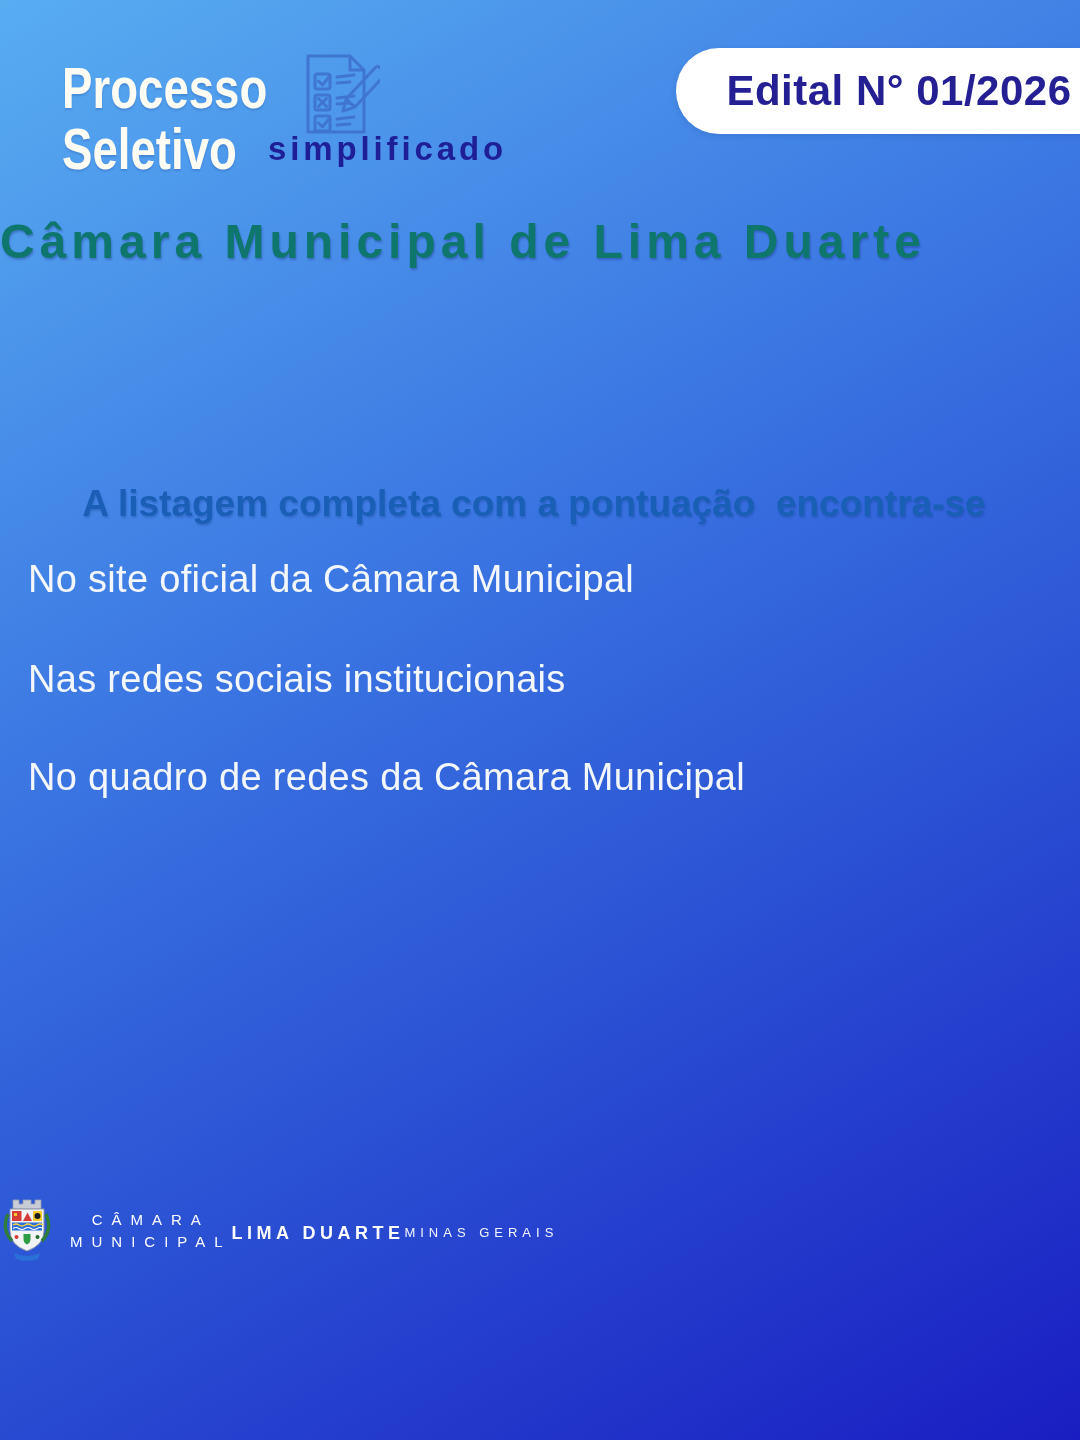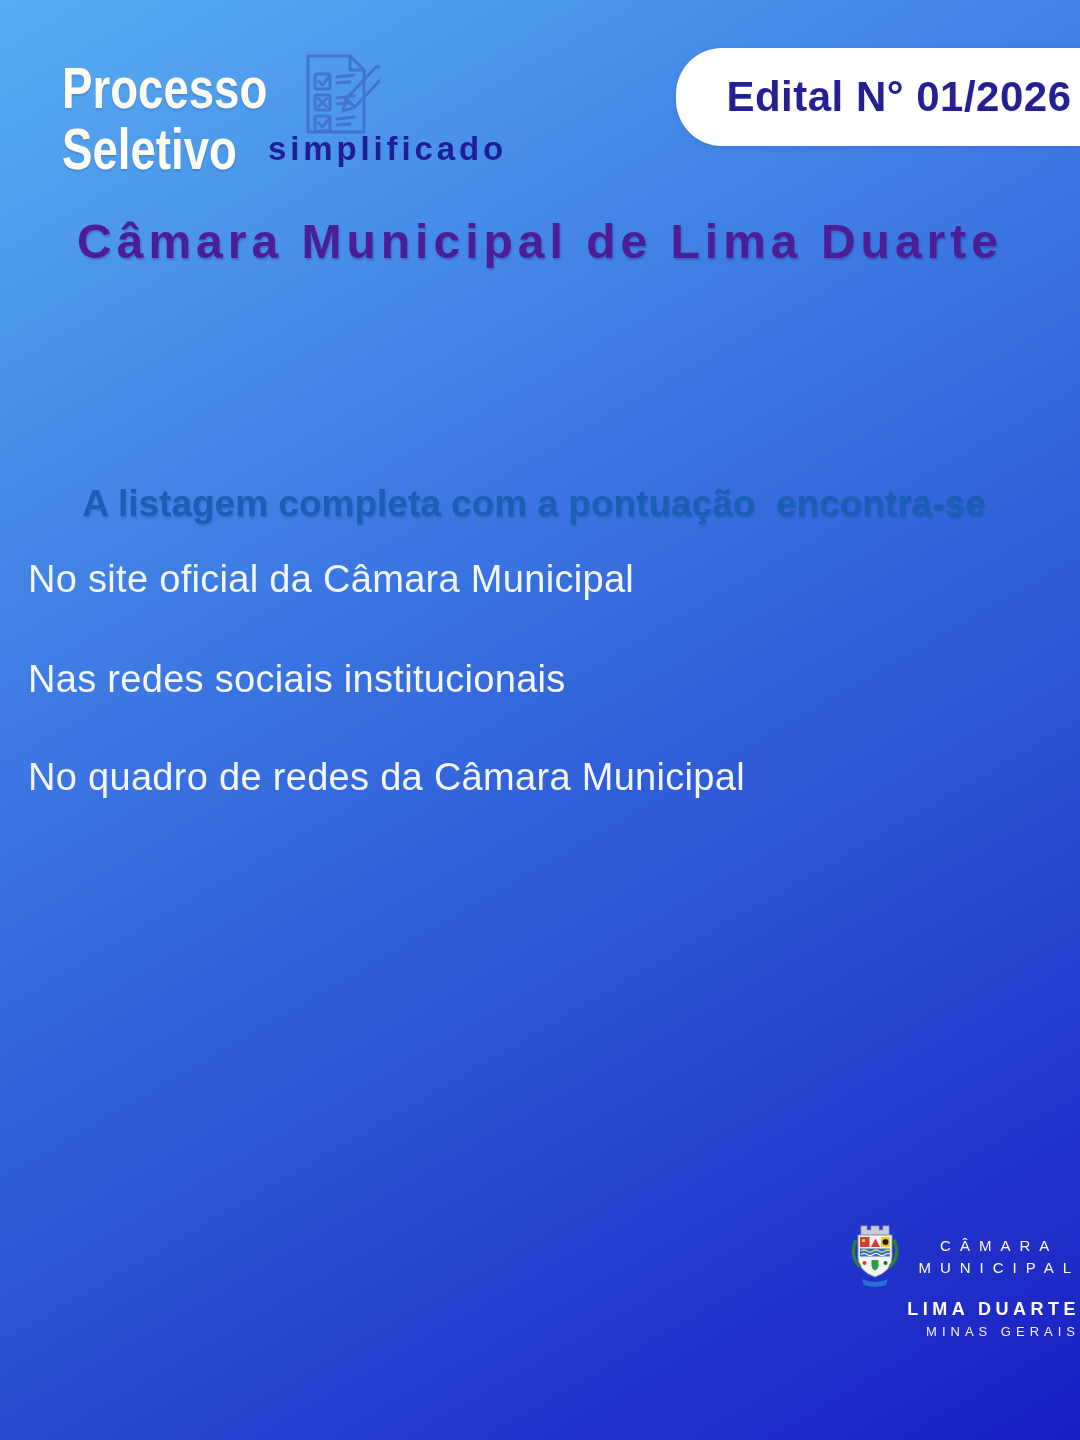--- a/index.html
+++ b/index.html
@@ -16,48 +16,48 @@
   }
   #logo-line1{top:60px;}
   #logo-line2{top:121px;}
   .logo-tag{
     position:absolute;left:268px;top:129px;color:#1e1e96;font-weight:700;
     font-size:34px;letter-spacing:4px;transform:scaleX(0.97);transform-origin:left center;
   }
   .logo-icon{position:absolute;left:298px;top:50px;opacity:0.85;}
   
   .badge{
-    position:absolute;top:48px;left:676px;right:0;height:98px;background:#ffffff;
+    position:absolute;top:48px;left:676px;right:0;height:86px;background:#ffffff;
     border-radius:46px 0 0 46px;display:flex;align-items:center;justify-content:center;
     padding-left:42px;box-shadow:0 2px 6px rgba(20,40,120,0.15);
   }
   .badge-text{color:#241f93;font-weight:700;font-size:42px;letter-spacing:0.5px;}
   
   .title{
-    position:absolute;top:214px;left:0;right:0;text-align:center;color:#4c1d95;
+    position:absolute;top:214px;left:0;right:0;color:#0f766e;
     font-weight:700;font-size:48px;letter-spacing:5px;
     text-shadow:1px 2px 2px rgba(25,35,130,0.30);
   }
   .subtitle{
     position:absolute;top:360px;left:28px;right:40px;text-align:center;color:#1a5fb6;
     font-weight:700;font-size:37px;line-height:1.55;white-space:pre-wrap;
     text-shadow:1px 2px 2px rgba(10,40,110,0.22);
   }
   
   .list-item{
     position:absolute;left:28px;color:#f3f7fc;font-size:38px;font-weight:400;
     letter-spacing:0.3px;
   }
   #item1{top:558px;}
   #item2{top:658px;}
   #item3{top:756px;}
   
   .footer{
-    position:absolute;top:1220px;left:0;right:0;display:flex;flex-direction:column;
-    align-items:flex-end;color:#ffffff;
+    position:absolute;top:1194px;left:0;right:0;display:flex;
+    align-items:center;color:#ffffff;
   }
   .footer-row{display:flex;align-items:center;gap:16px;}
   .org-col{display:flex;flex-direction:column;align-items:center;gap:5px;}
   .org-line{font-size:15px;letter-spacing:9px;font-weight:400;white-space:nowrap;}
   .city{font-size:18px;font-weight:700;letter-spacing:4.5px;margin-top:7px;white-space:nowrap;}
   .state{font-size:13px;letter-spacing:5px;margin-top:4px;color:rgba(255,255,255,0.95);white-space:nowrap;}
 </style>
 </head>
 <body>
 

